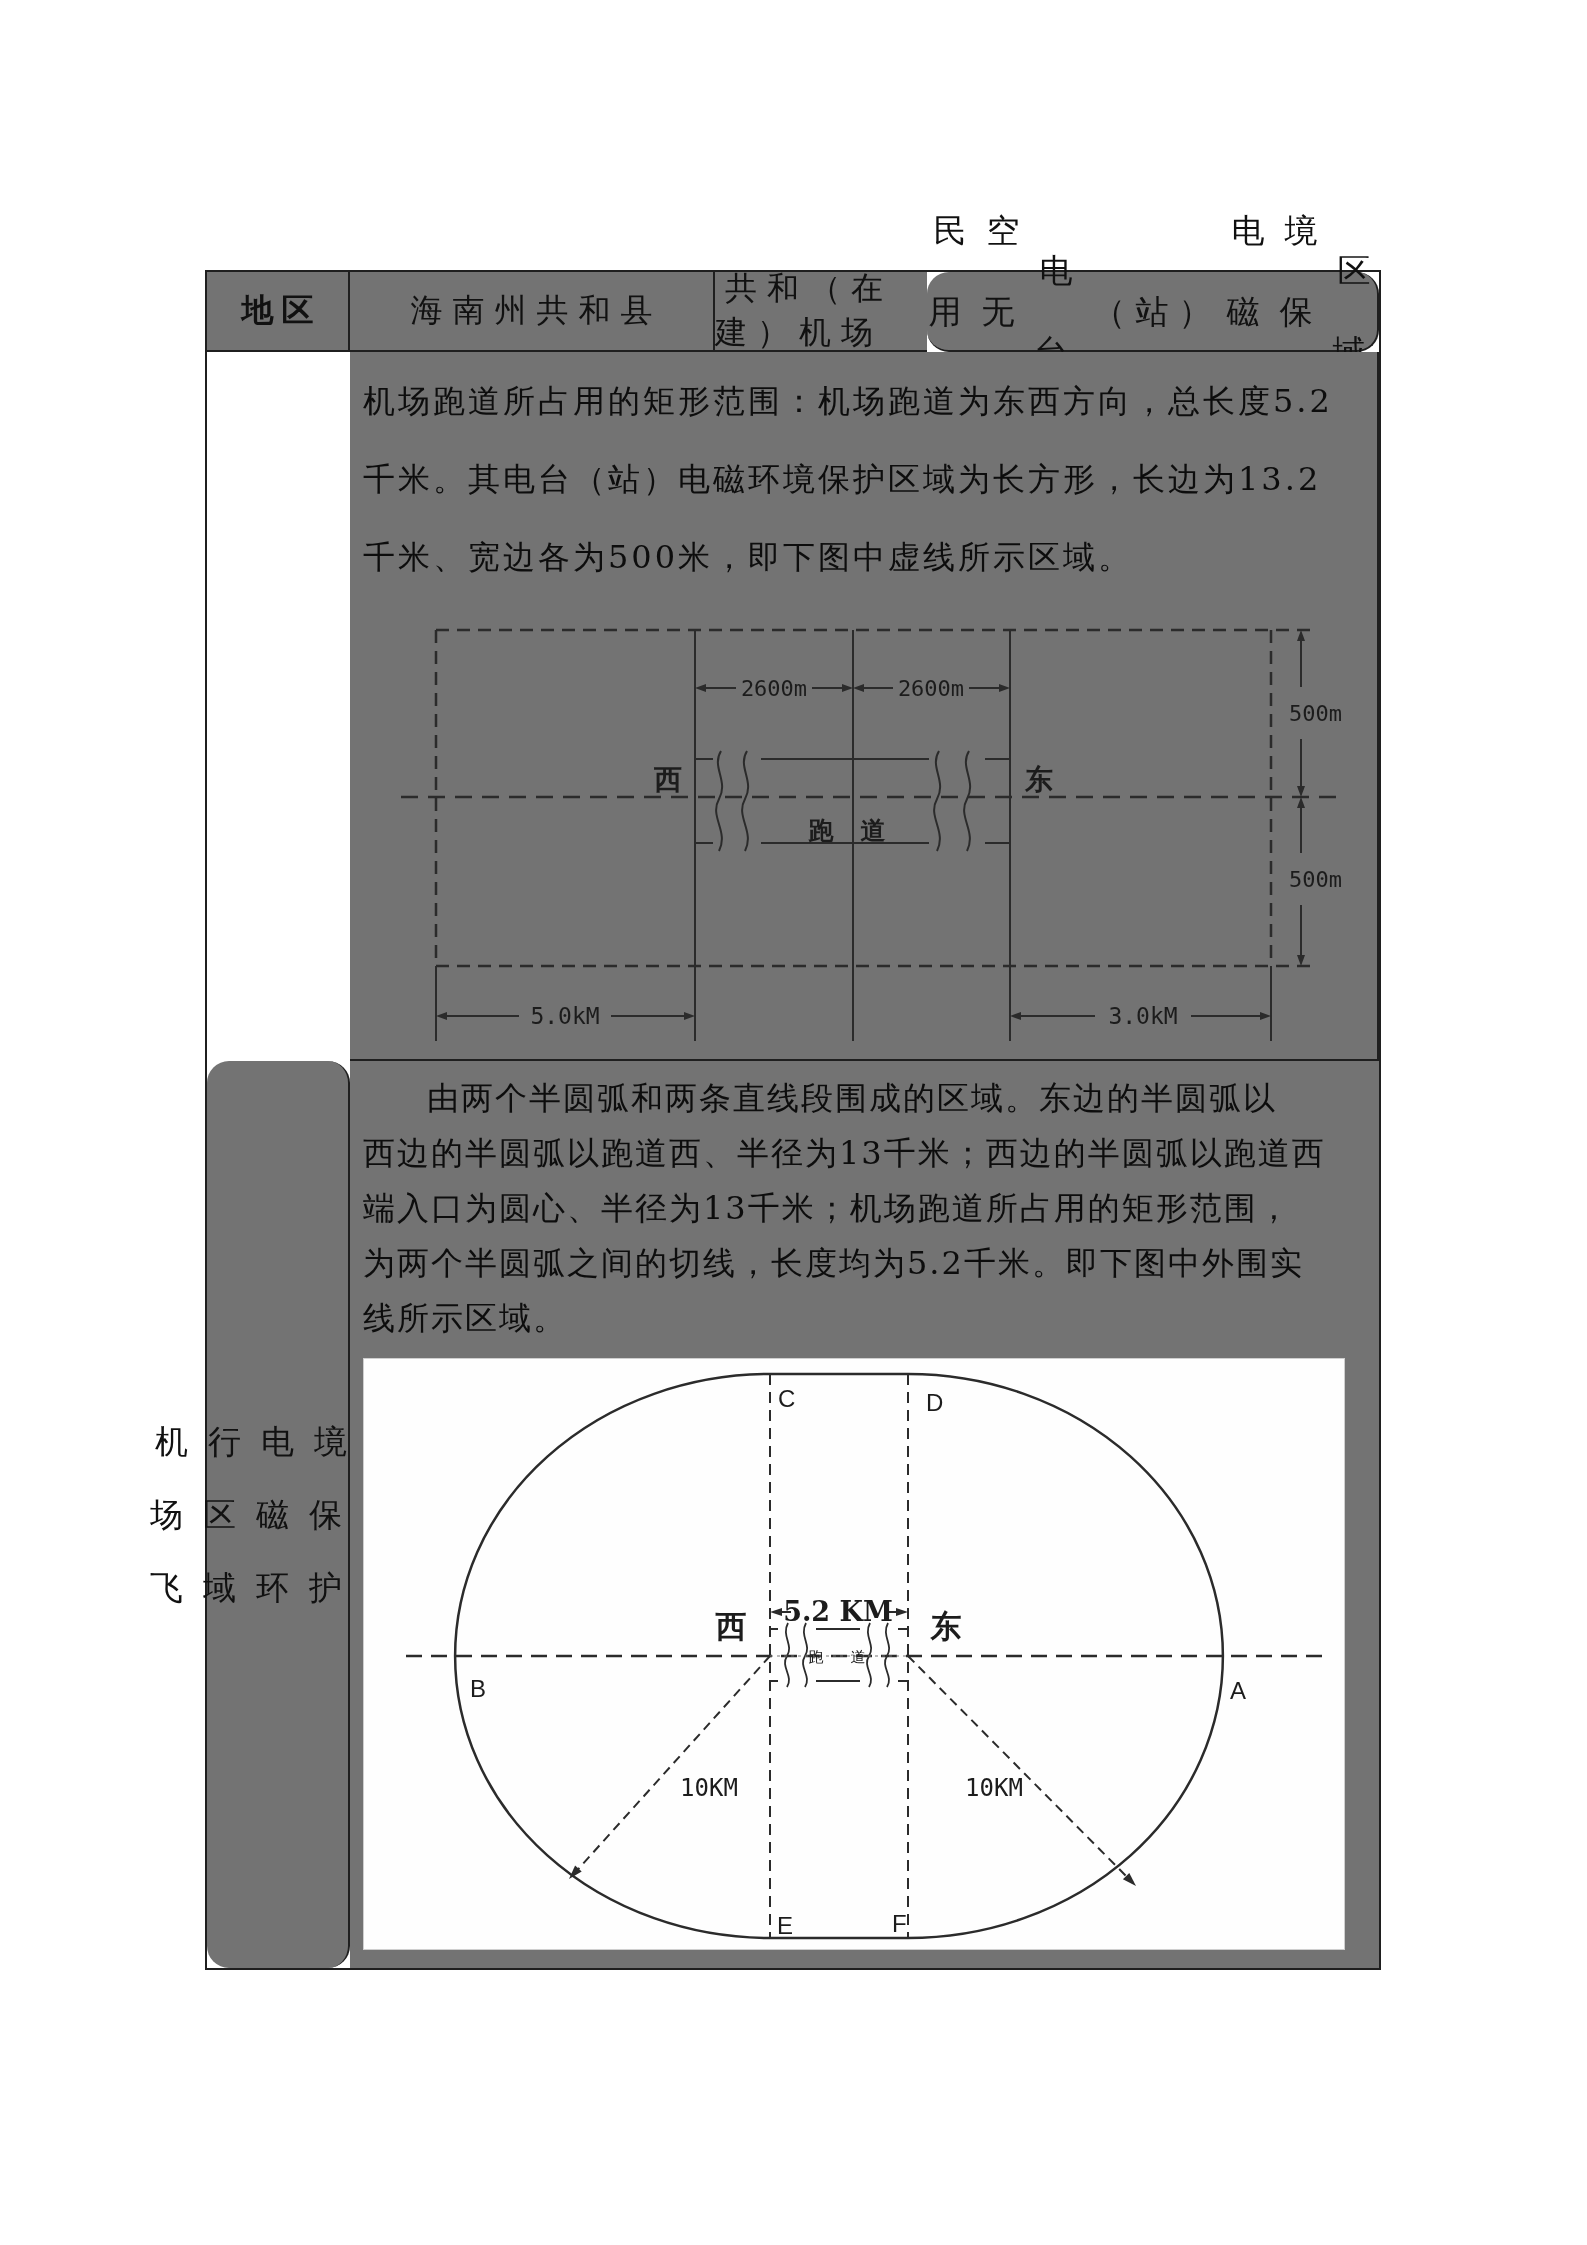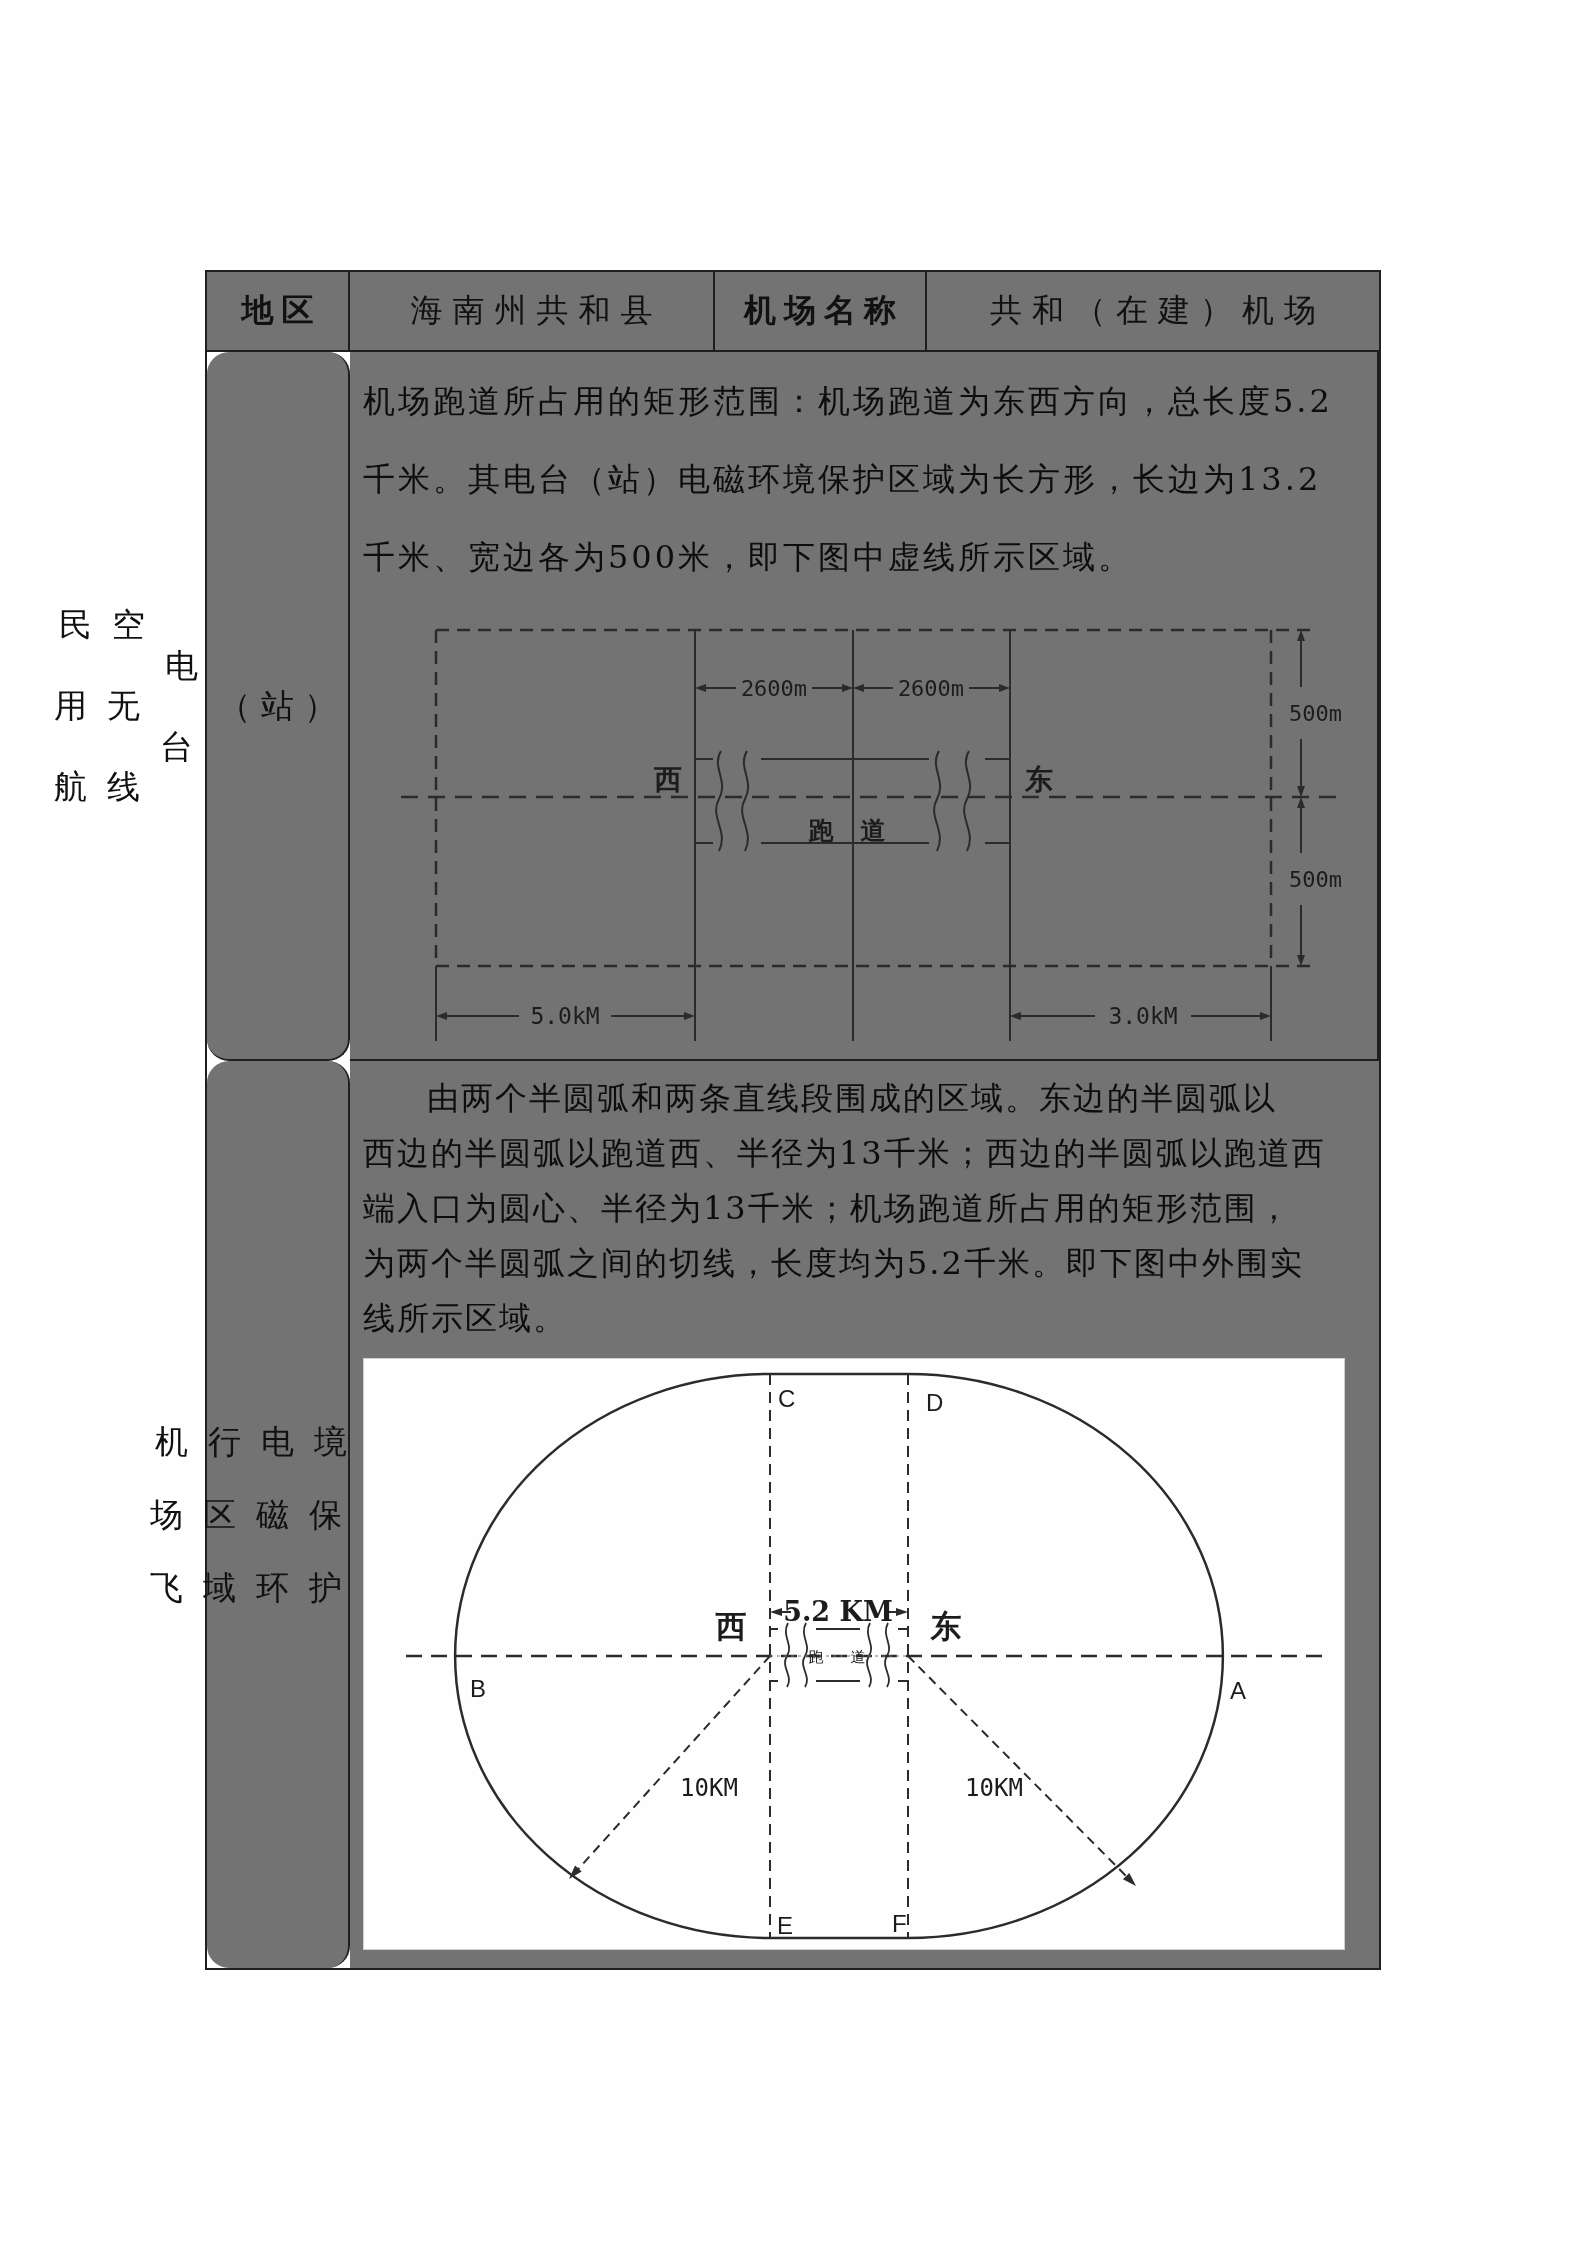--- a/index.html
+++ b/index.html
@@ -39,23 +39,20 @@
 
 <div id="page">
   <div id="doc-table">
 
     <div class="cell hdr">
       <span class="hdr-label">地区</span>
     </div>
     <div class="cell hdr">
       <span class="hdr-value">海南州共和县</span>
     </div>
-    <div class="cell hdr">
-      <span class="hdr-label">机场名称</span>
-    </div>
     <div class="cell hdr last-col">
       <span class="hdr-value">共和（在建）机场</span>
     </div>
 
     <div class="cell side-label r2">
       <div>民用航</div>
       <div>空无线</div>
       <div>电台</div>
       <div>（站）</div>
       <div>电磁环</div>

